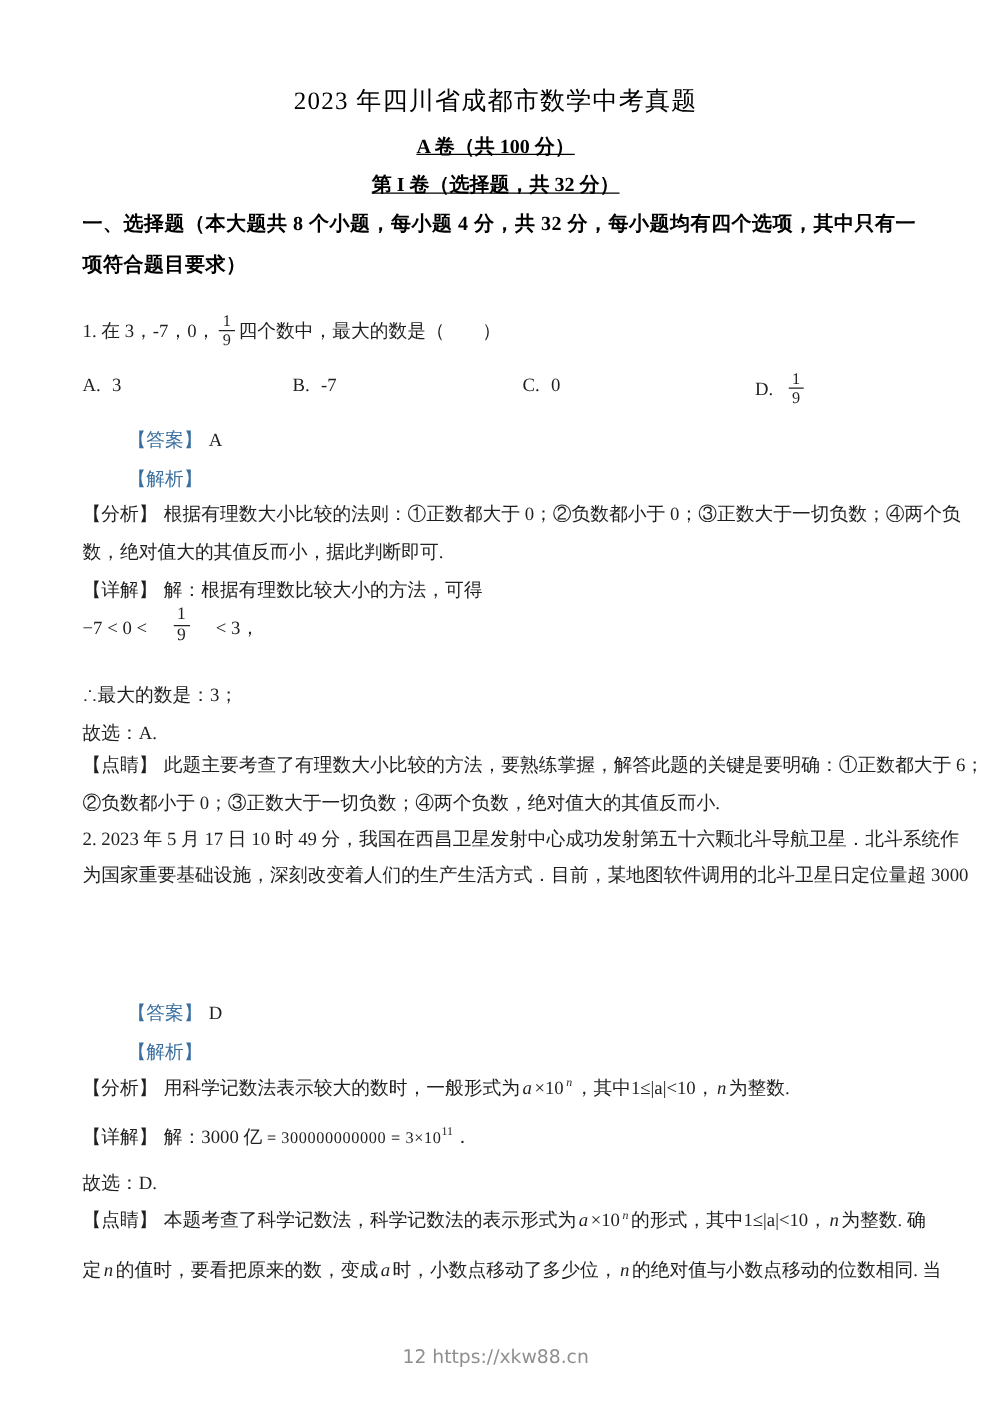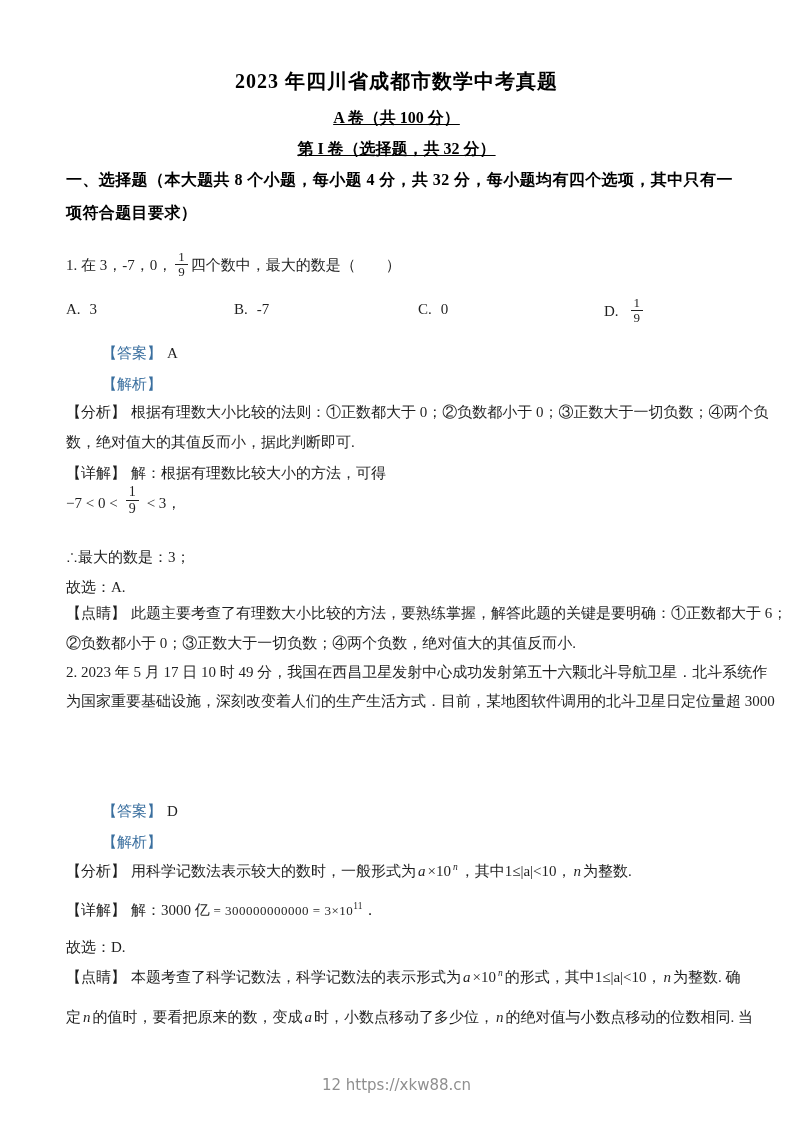--- a/index.html
+++ b/index.html
@@ -3,36 +3,36 @@
 <meta charset="utf-8">
 <style>
   html,body{margin:0;padding:0;background:#fff;}
   .page{
     position:relative;width:793px;height:1122px;background:#ffffff;overflow:hidden;
     font-family:"Liberation Serif","DejaVu Serif",serif;
     color:var(--text,#1f1f1f);font-size:15px;
   }
   .ln{position:absolute;left:66px;line-height:22px;white-space:nowrap;}
   .center{left:0;width:793px;text-align:center;}
-  .title{font-size:20px;font-weight:700;color:#000;letter-spacing:1px;}
+  .title{font-size:20px;font-weight:400;color:#000;letter-spacing:1px;}
   .sub{font-size:16px;font-weight:700;color:#000;text-decoration:underline;}
   .head{font-size:16px;font-weight:700;color:#000;letter-spacing:0.4px;}
   .tag{color:var(--tag-blue,#3a6f9f);margin-right:5px;margin-left:36px;}
   .btag{color:var(--text,#1f1f1f);margin-right:5px;}
   .opts{display:grid;grid-template-columns:168px 184px 186px 1fr;width:665px;}
   .opt{white-space:nowrap;}
   .olabel{margin-right:9px;}
   .mathtxt{font-family:"Liberation Serif","DejaVu Serif",serif;}
   .var{font-style:italic;margin:0 2px;}
   sup{font-size:9.5px;line-height:0;vertical-align:super;}
   .frac{display:inline-flex;flex-direction:column;vertical-align:middle;text-align:center;
         font-size:13px;line-height:14px;margin:0 3px;transform:translateY(-2px);}
   .frac .fn{border-bottom:1px solid #222;padding:0 3px;}
   .frac .fd{padding:0 3px;}
-  .mathline{display:flex;align-items:center;gap:5px;}
+  .mathline{display:flex;align-items:center;gap:18px;}
   .mathline .frac{font-size:14px;line-height:16px;}
   .sm{font-size:13px;letter-spacing:0.5px;}
   .footer{font-family:"DejaVu Sans","Liberation Sans",sans-serif;color:var(--footer-gray,#8f8f8f);font-size:15px;}
 </style>
 </head>
 <body>
 
 <div class="page">
 
   <div class="ln center title" style="top:70px">2023 年四川省成都市数学中考真题</div>

